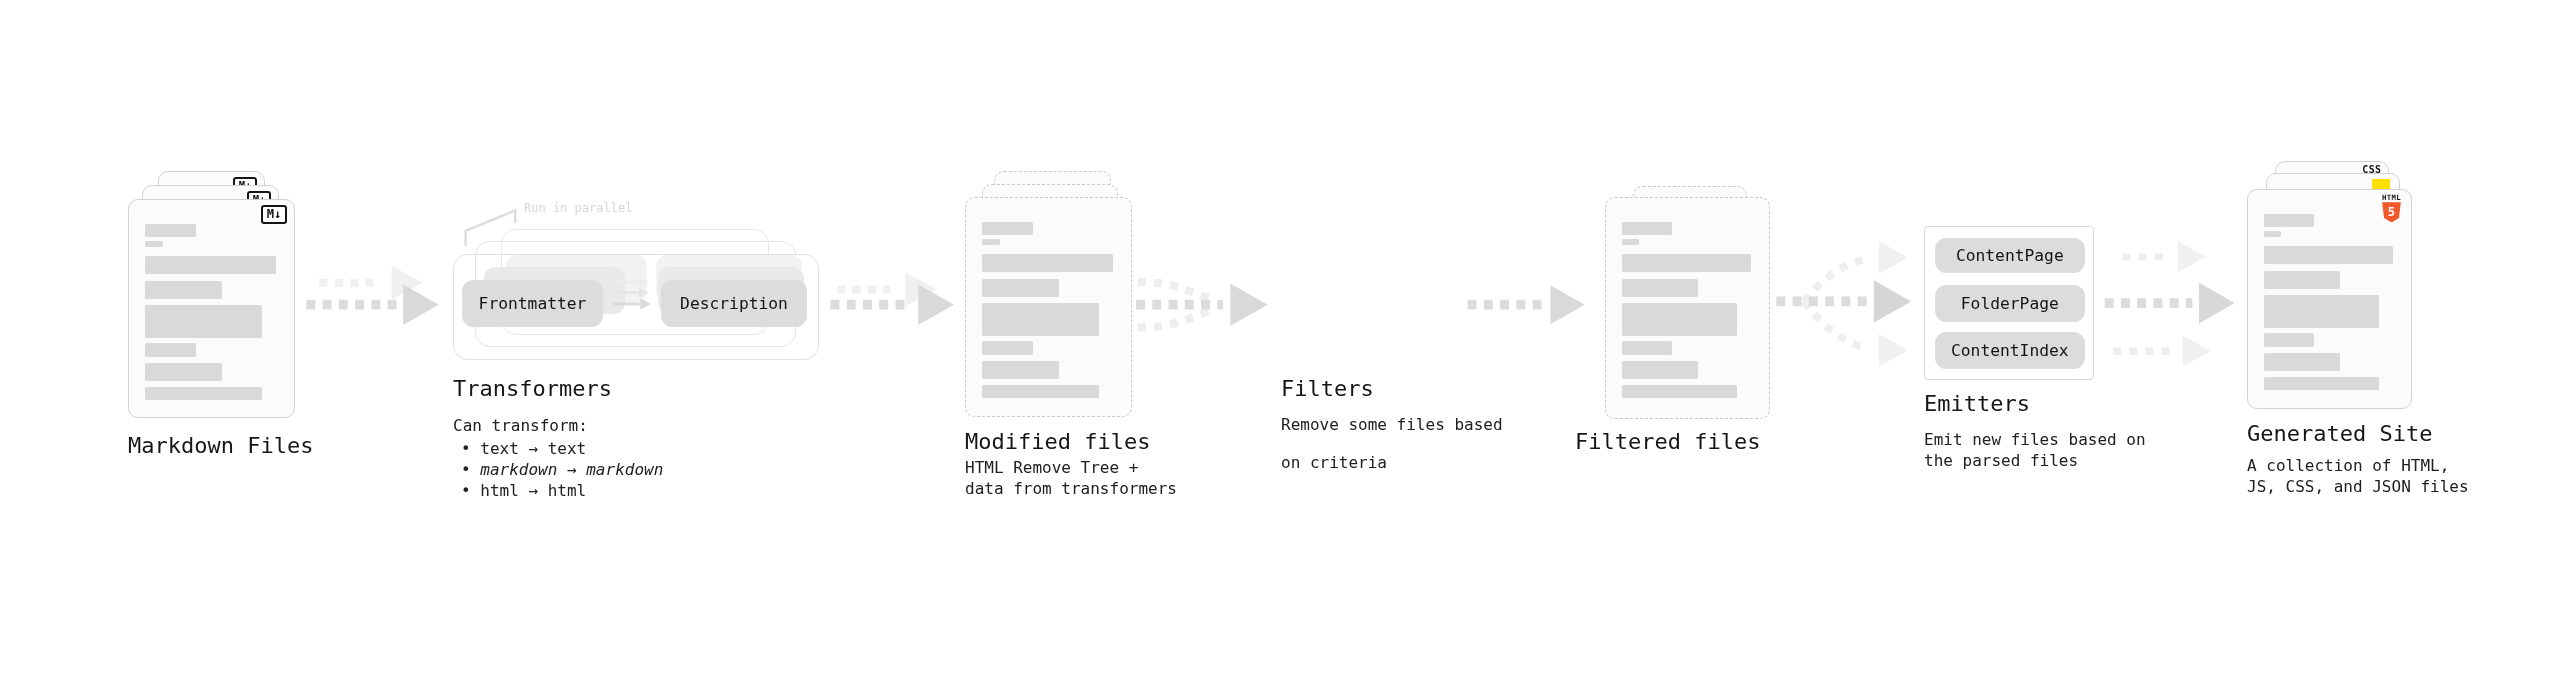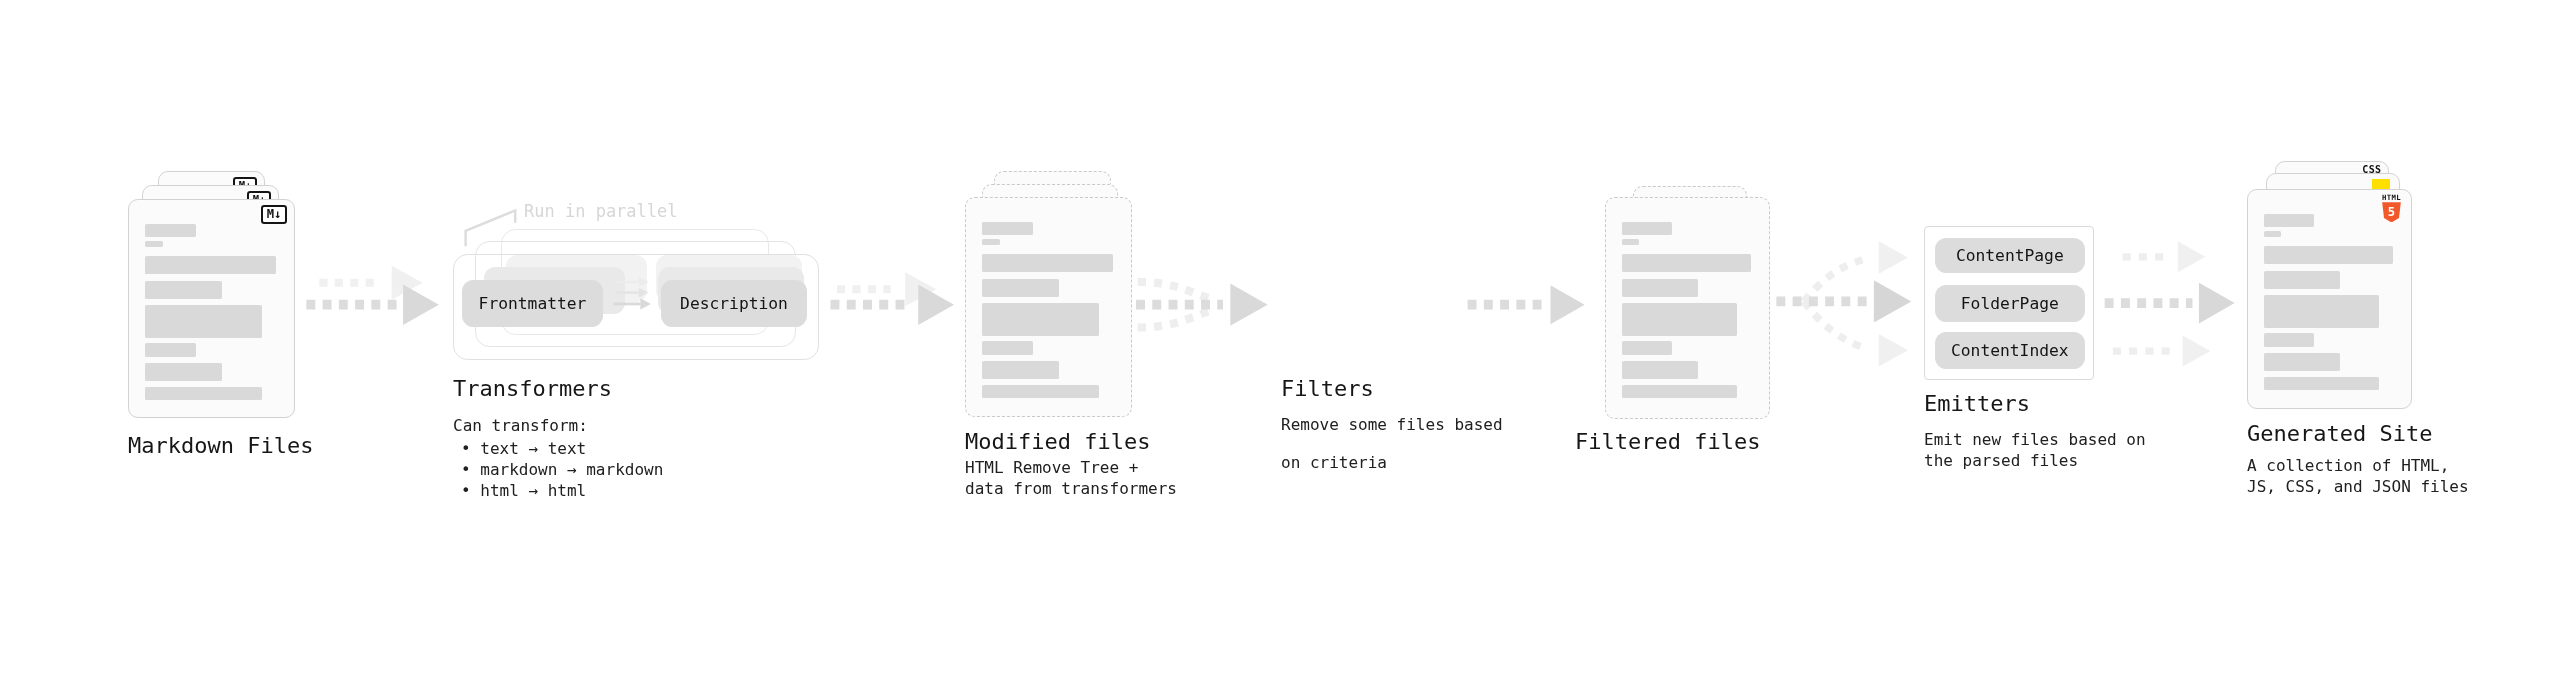--- a/index.html
+++ b/index.html
@@ -13,21 +13,21 @@
             font-weight:bold;font-size:12.2px;line-height:1;padding:1.6px 3.3px;color:#141414;}
   .md-badge.sm{font-size:10.6px;border-width:2px;}
   .obox{position:absolute;border:1.6px solid #e0e0e0;border-radius:14.6px;background:transparent;box-sizing:border-box;}
   .wbox{position:absolute;border:1.6px solid #dadada;border-radius:4px;background:#ffffff;box-sizing:border-box;}
   .chip{position:absolute;background:#dcdcdc;border-radius:11.4px;display:flex;align-items:center;justify-content:center;
         font-size:16.3px;color:#141414;box-sizing:border-box;white-space:nowrap;}
   .chip.ghost1{background:#e9e9e9;}
   .chip.ghost2{background:#f2f2f2;}
   .lbl{position:absolute;font-size:22px;font-weight:500;color:#161616;white-space:nowrap;}
   .desc{position:absolute;font-size:16px;color:#202020;white-space:nowrap;line-height:21px;}
-  .callout{position:absolute;font-size:17px;color:#d6d6d6;white-space:nowrap;}
+  .callout{position:absolute;font-size:12px;color:#d6d6d6;white-space:nowrap;}
   .h5wrap{position:absolute;top:4.1px;right:9px;width:21px;text-align:center;}
   .h5text{font-size:7.3px;font-weight:bold;color:#111;line-height:7.3px;letter-spacing:0.4px;}
   .h5shield{width:18.7px;height:20.3px;margin:0.8px auto 0;clip-path:polygon(0 0,100% 0,90% 78%,50% 100%,10% 78%);
             color:#fff;font-size:12.2px;font-weight:bold;display:flex;align-items:center;justify-content:center;}
   .cssb{position:absolute;top:4.1px;right:6.5px;text-align:center;}
   .css-txt{font-size:10px;font-weight:bold;color:#111;line-height:7.3px;letter-spacing:0.4px;}
   .css-bar{width:18px;height:3.3px;margin:0.8px auto 0;}
   .jsb{position:absolute;top:4.9px;right:9px;width:18px;height:10.6px;}
   svg{display:block;}
 </style>
@@ -68,21 +68,21 @@
     <div class="chip ghost2" style="left:506px;top:255px;width:141px;height:47px;"></div>
     <div class="chip ghost1" style="left:484px;top:267px;width:141px;height:47px;"></div>
     <div class="chip ghost2" style="left:656px;top:255px;width:146px;height:47px;"></div>
     <div class="chip ghost1" style="left:658px;top:267px;width:146px;height:47px;"></div>
     <div class="chip" style="left:462px;top:280px;width:141px;height:47px;z-index:6;">Frontmatter</div>
     <div class="chip" style="left:661px;top:280px;width:146px;height:47px;z-index:6;">Description</div>
   </div>
   <div class="lbl" style="left:453px;top:376px;">Transformers</div>
   <div class="desc" style="left:453px;top:415px;">Can transform:</div>
   <div class="desc" style="left:461px;top:438px;">• text → text</div>
-  <div class="desc" style="left:461px;top:459px;">• markdown → markdown</div>
+  <div class="desc" style="left:461px;top:459px;font-style:italic;">• markdown → markdown</div>
   <div class="desc" style="left:461px;top:480px;">• html → html</div>
 
   <div>
     <div class="card dashed" style="left:994px;top:171px;width:117px;height:219px;z-index:1;"></div>
     <div class="card dashed" style="left:982px;top:184px;width:136px;height:219px;z-index:2;"></div>
     <div class="card dashed" style="left:965px;top:197px;width:167px;height:220px;z-index:3;">
       <div class="skel">
           <div class="bar" style="width: 38%; height: 12.2px; margin-top: 24.4px;"></div>
           <div class="bar" style="width: 13%; height: 5.7px; margin-top: 4.9px;"></div>
           <div class="bar" style="width: 99%; height: 18px; margin-top: 9px;"></div>

